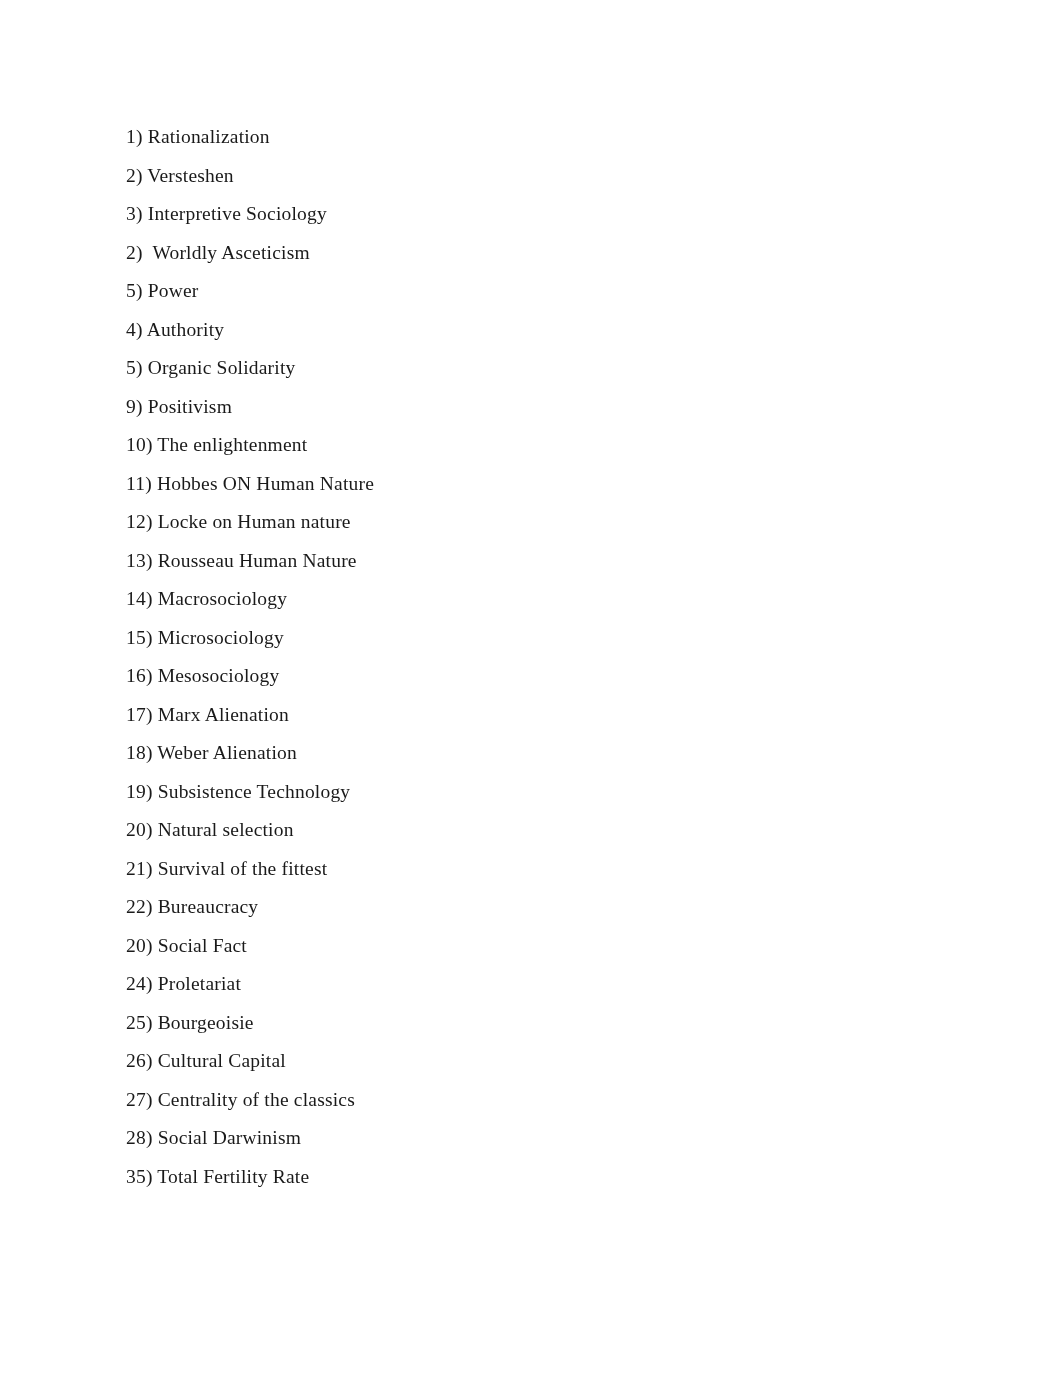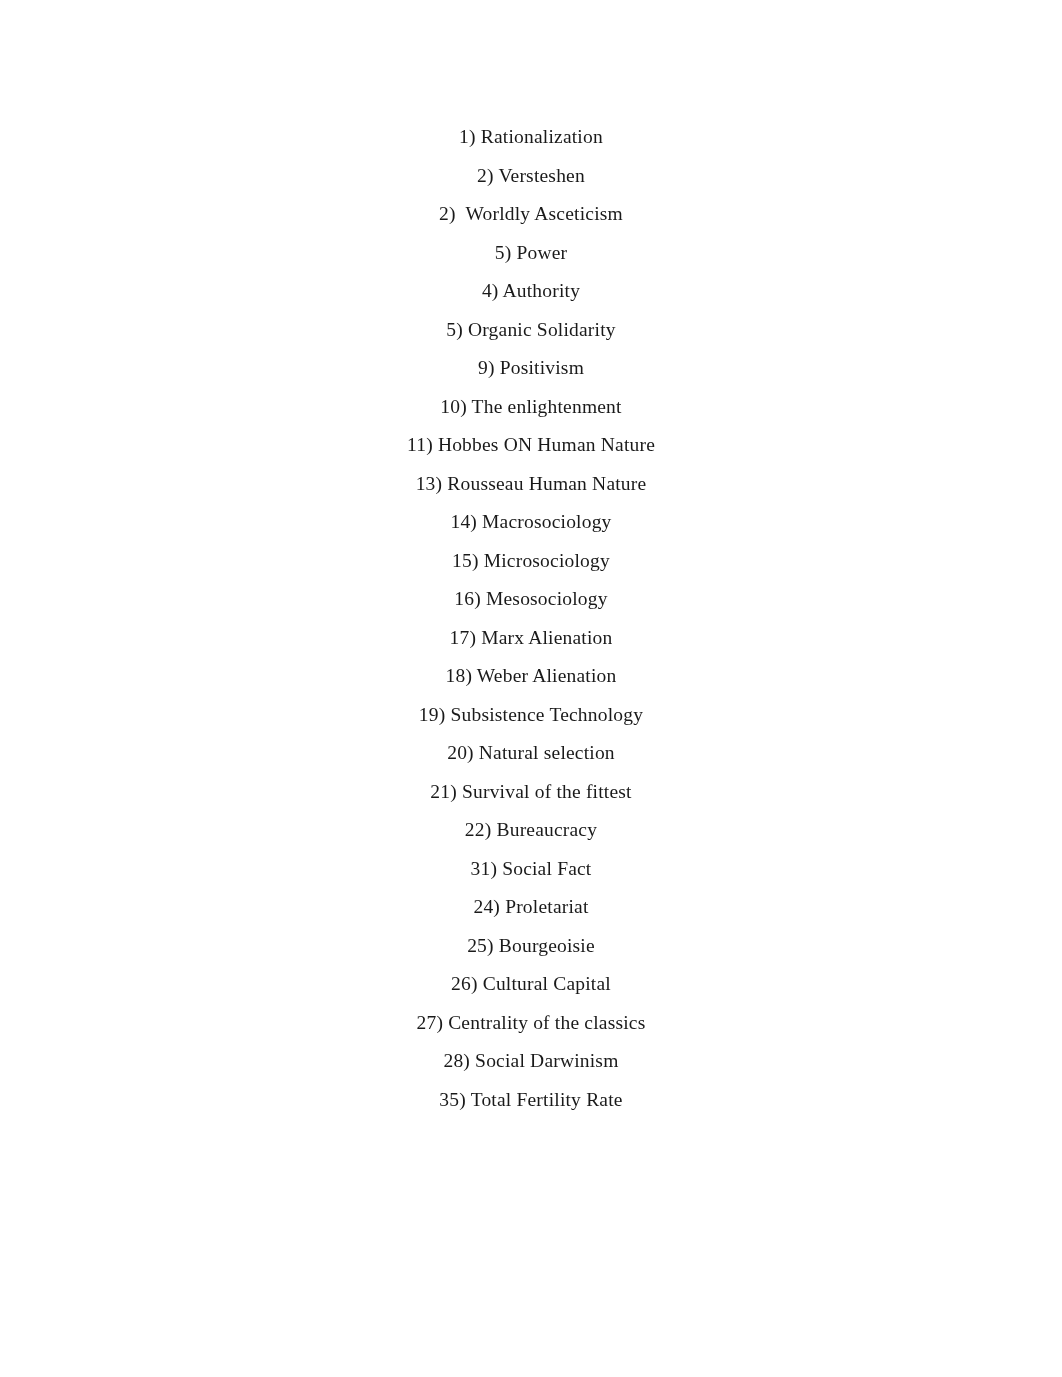--- a/index.html
+++ b/index.html
@@ -13,21 +13,20 @@
     color: #1a1a1a;
     -webkit-font-smoothing: antialiased;
   }
   .page {
     position: relative;
     width: 1062px;
     height: 1377px;
     background: #ffffff;
     box-sizing: border-box;
     overflow: hidden;
-    text-align: center;
   }
   .doc-body {
     position: absolute;
     left: 126px;
     top: 118px;
     right: 126px;
   }
   .term-list {
     list-style: none;
     margin: 0;
@@ -42,38 +41,40 @@
   }
 </style>
 </head>
 <body>
 
 <div class="page">
   <div class="doc-body">
     <ol class="term-list">
         <li class="term-item">1) Rationalization</li>
         <li class="term-item">2) Versteshen</li>
+        <li class="term-item">3) Interpretive Sociology</li>
         <li class="term-item">2)  Worldly Asceticism</li>
         <li class="term-item">5) Power</li>
         <li class="term-item">4) Authority</li>
         <li class="term-item">5) Organic Solidarity</li>
         <li class="term-item">9) Positivism</li>
         <li class="term-item">10) The enlightenment</li>
         <li class="term-item">11) Hobbes ON Human Nature</li>
+        <li class="term-item">12) Locke on Human nature</li>
         <li class="term-item">13) Rousseau Human Nature</li>
         <li class="term-item">14) Macrosociology</li>
         <li class="term-item">15) Microsociology</li>
         <li class="term-item">16) Mesosociology</li>
         <li class="term-item">17) Marx Alienation</li>
         <li class="term-item">18) Weber Alienation</li>
         <li class="term-item">19) Subsistence Technology</li>
         <li class="term-item">20) Natural selection</li>
         <li class="term-item">21) Survival of the fittest</li>
         <li class="term-item">22) Bureaucracy</li>
-        <li class="term-item">31) Social Fact</li>
+        <li class="term-item">20) Social Fact</li>
         <li class="term-item">24) Proletariat</li>
         <li class="term-item">25) Bourgeoisie</li>
         <li class="term-item">26) Cultural Capital</li>
         <li class="term-item">27) Centrality of the classics</li>
         <li class="term-item">28) Social Darwinism</li>
         <li class="term-item">35) Total Fertility Rate</li>
       </ol>
   </div>
 </div>
 

